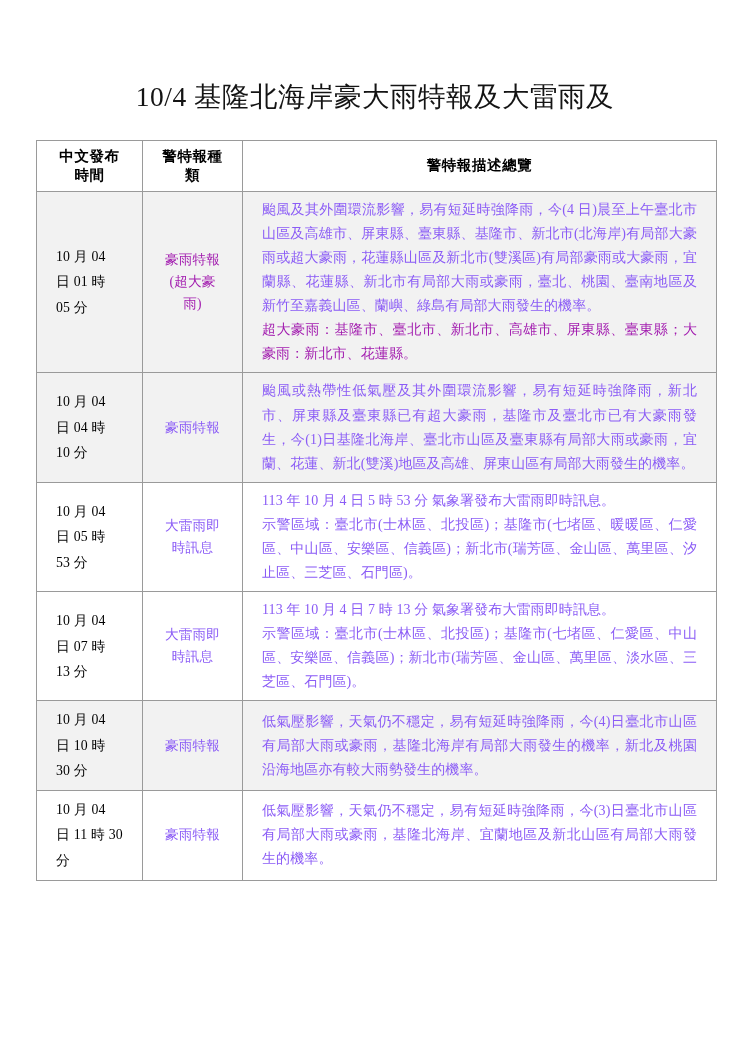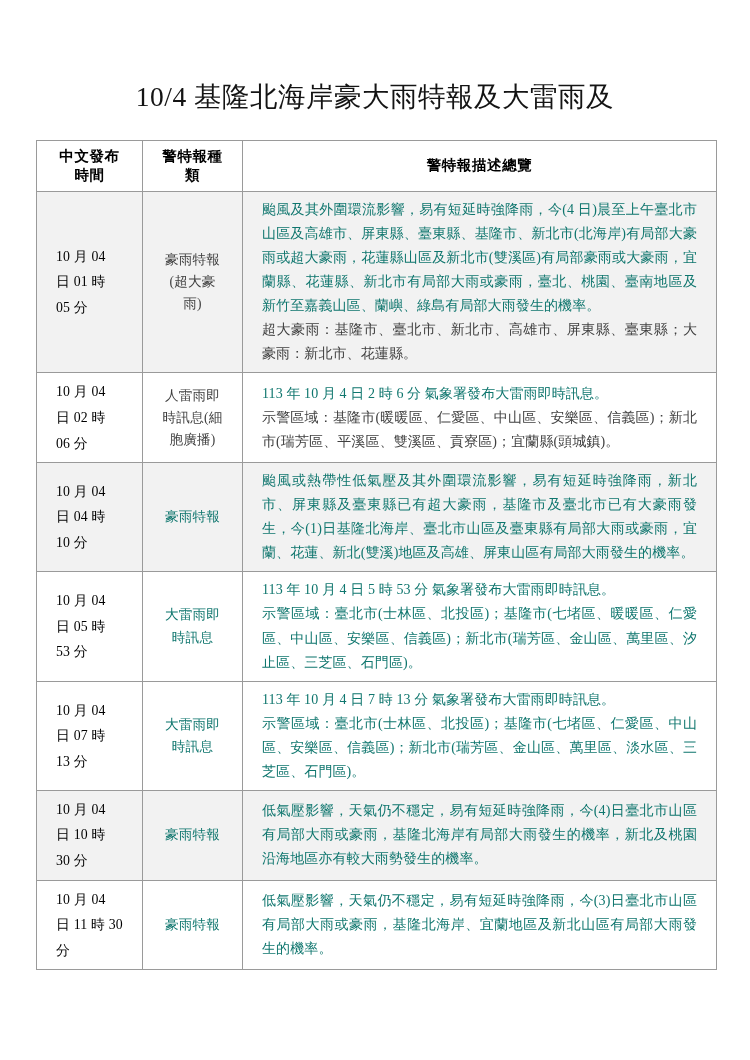--- a/index.html
+++ b/index.html
@@ -88,22 +88,22 @@
     text-align: justify;
     text-justify: inter-ideograph;
     font-size: 14px;
     line-height: 1.72;
     letter-spacing: 0.1px;
     padding-left: 8px;
     padding-right: 6px;
   }
   td.desc p { margin: 0; }
 
-  .red { color: #404040; }
-  .blk { color: #0f766e; }
+  .red { color: #a21caf; }
+  .blk { color: #8b5cf6; }
 </style>
 </head>
 <body>
 
 <div class="page">
 
   <div class="title-block">
     <div class="title-line">10/4 基隆北海岸豪大雨特報及大雷雨及</div>
   </div>
 
@@ -121,28 +121,20 @@
           <th>警特報描述總覽</th>
         </tr>
       </thead>
       <tbody id="table-body">
           <tr class="shade">
             <td class="time">10 月 04 日 01 時 05 分</td>
             <td class="type red">豪雨特報(超大豪雨)</td>
             <td class="desc">
               <p class="blk">颱風及其外圍環流影響，易有短延時強降雨，今(4 日)晨至上午臺北市山區及高雄市、屏東縣、臺東縣、基隆市、新北市(北海岸)有局部大豪雨或超大豪雨，花蓮縣山區及新北市(雙溪區)有局部豪雨或大豪雨，宜蘭縣、花蓮縣、新北市有局部大雨或豪雨，臺北、桃園、臺南地區及新竹至嘉義山區、蘭嶼、綠島有局部大雨發生的機率。</p>
               <p class="red">超大豪雨：基隆市、臺北市、新北市、高雄市、屏東縣、臺東縣；大豪雨：新北市、花蓮縣。</p>
-            </td>
-          </tr>
-          <tr class="plain">
-            <td class="time">10 月 04 日 02 時 06 分</td>
-            <td class="type red">人雷雨即時訊息(細胞廣播)</td>
-            <td class="desc">
-              <p class="blk">113 年 10 月 4 日 2 時 6 分  氣象署發布大雷雨即時訊息。</p>
-              <p class="red">示警區域：基隆市(暖暖區、仁愛區、中山區、安樂區、信義區)；新北市(瑞芳區、平溪區、雙溪區、貢寮區)；宜蘭縣(頭城鎮)。</p>
             </td>
           </tr>
           <tr class="shade">
             <td class="time">10 月 04 日 04 時 10 分</td>
             <td class="type blk">豪雨特報</td>
             <td class="desc">
               <p class="blk">颱風或熱帶性低氣壓及其外圍環流影響，易有短延時強降雨，新北市、屏東縣及臺東縣已有超大豪雨，基隆市及臺北市已有大豪雨發生，今(1)日基隆北海岸、臺北市山區及臺東縣有局部大雨或豪雨，宜蘭、花蓮、新北(雙溪)地區及高雄、屏東山區有局部大雨發生的機率。</p>
             </td>
           </tr>
           <tr class="plain">

